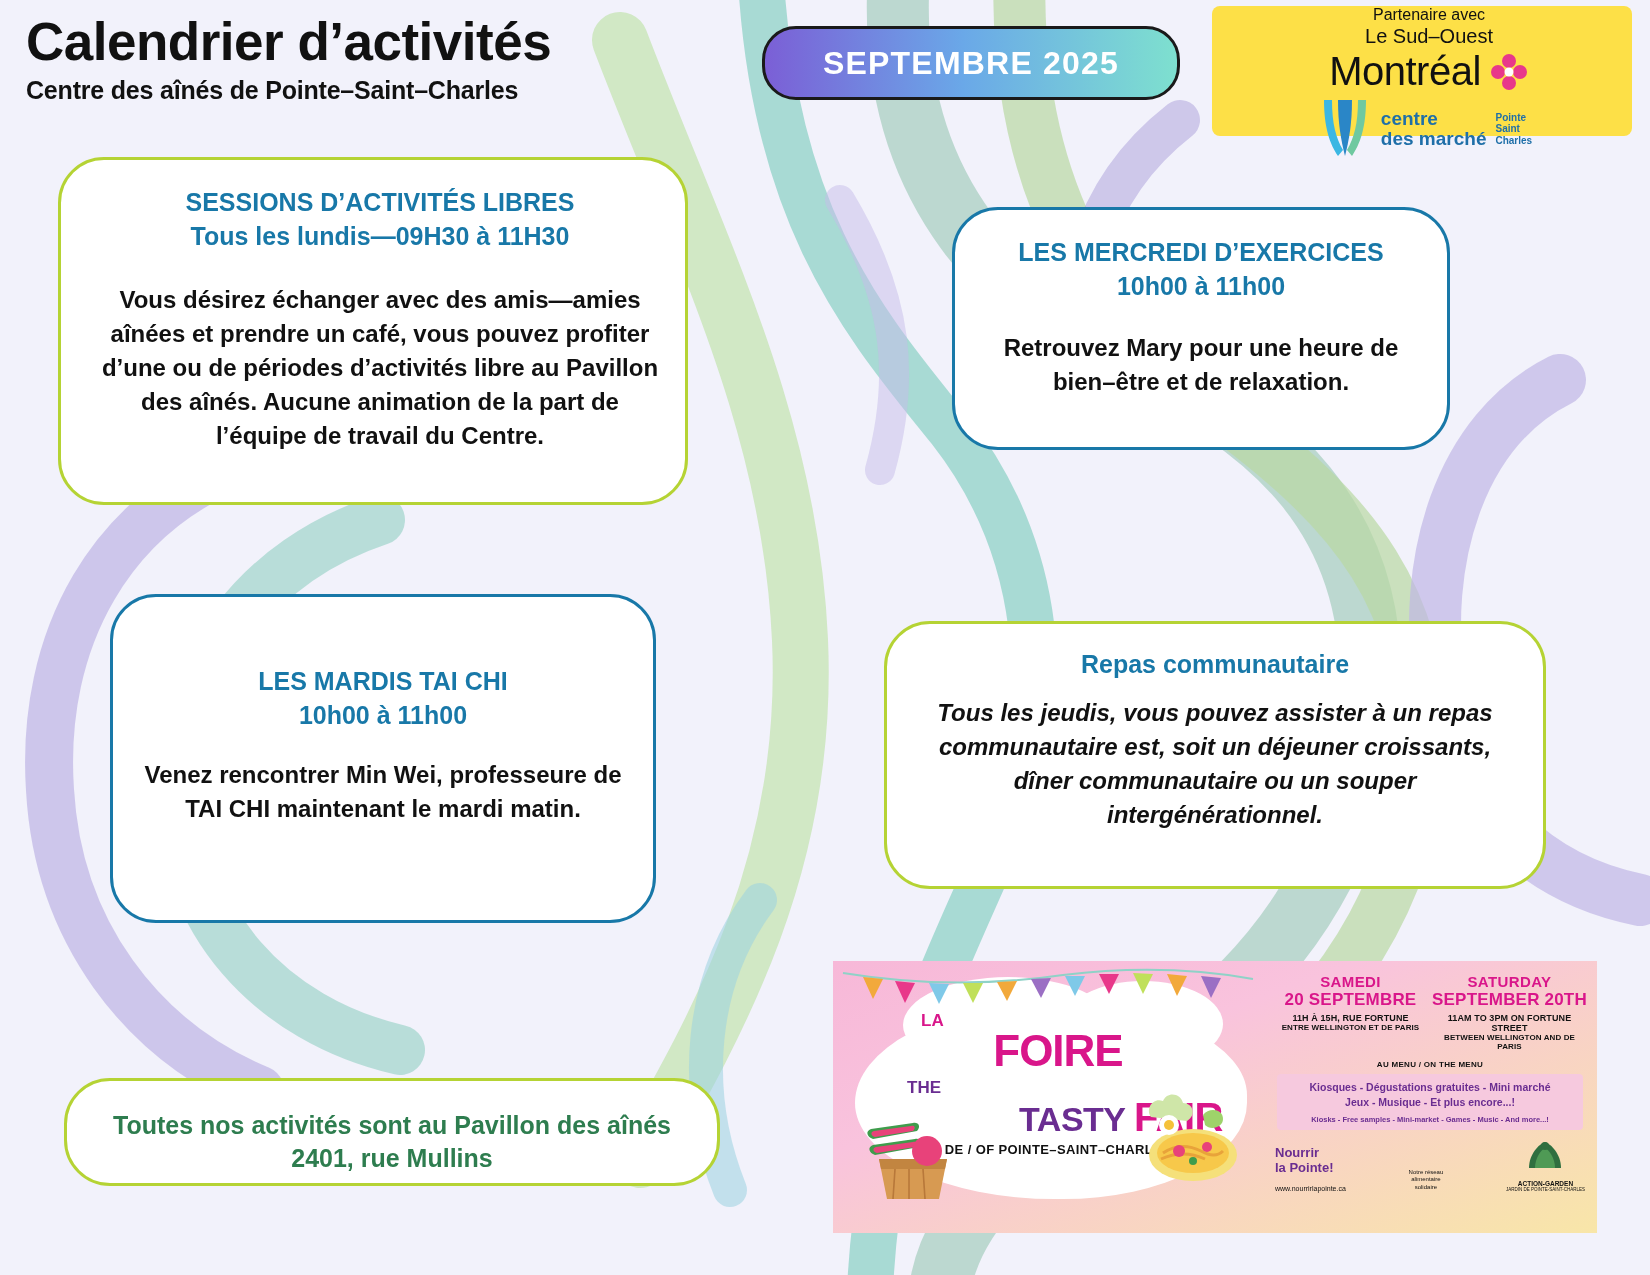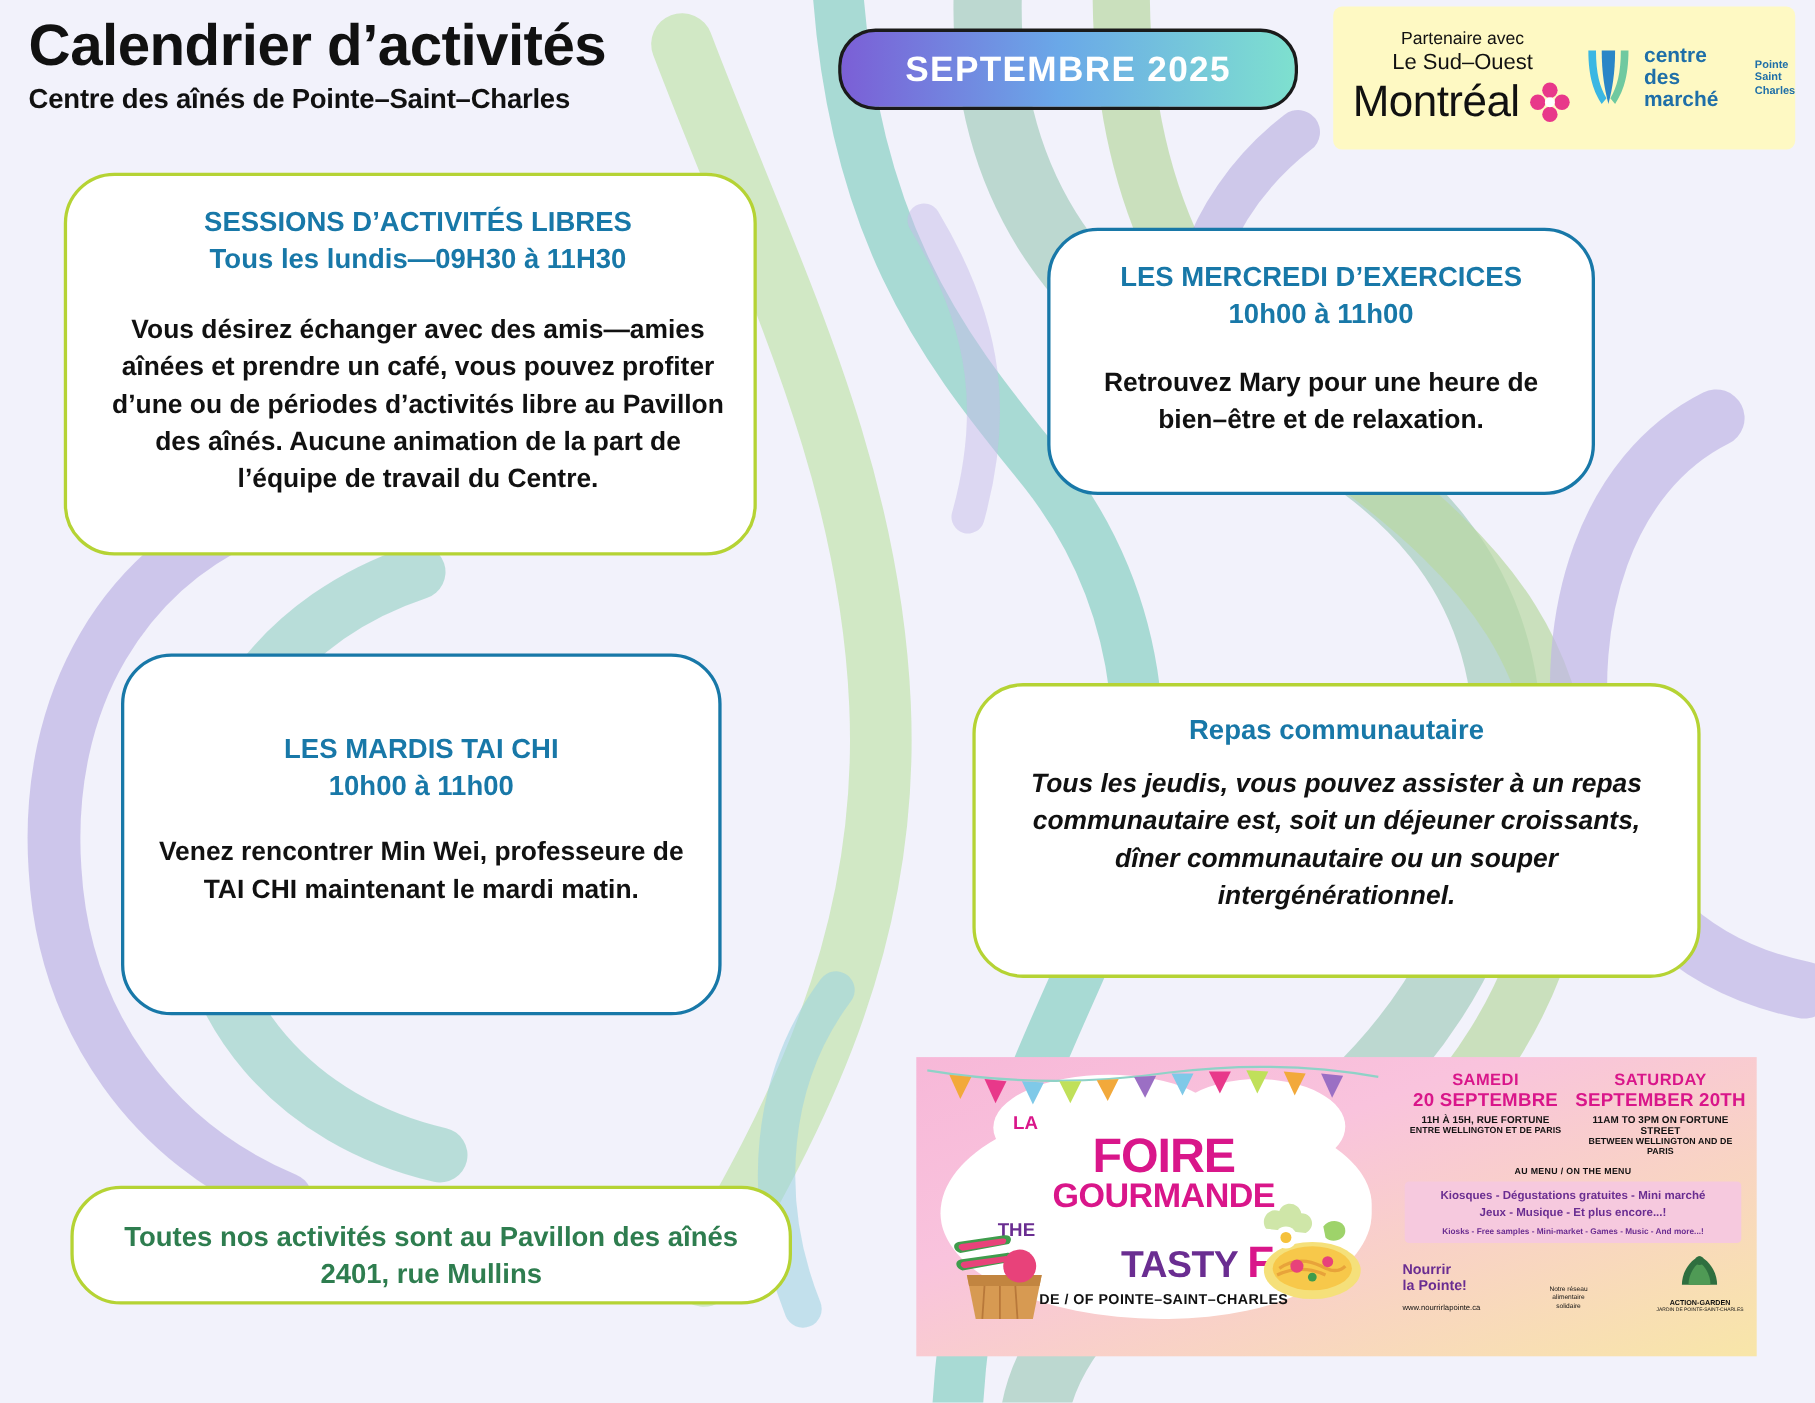--- a/index.html
+++ b/index.html
@@ -68,25 +68,26 @@
     font-weight: bold;
     letter-spacing: 1.2px;
   }
 
   .logo-box {
     position: absolute;
     top: 6px;
     right: 18px;
     width: 420px;
     height: 130px;
-    background: #fef9c3;
+    background: #fde047;
     border-radius: 8px;
     display: flex;
     align-items: center;
     z-index: 6;
+    flex-direction: column;
   }
   .logo-left {
     width: 230px;
     padding-left: 14px;
     display: flex;
     flex-direction: column;
     align-items: center;
   }
   .logo-partner-line1 {
     font-size: 16px;
@@ -410,21 +411,20 @@
         <polygon points="266,9 286,9 276,29" fill="#e8388a"></polygon>
         <polygon points="300,8 320,9 310,29" fill="#c0e05a"></polygon>
         <polygon points="334,9 354,11 344,31" fill="#f2a93b"></polygon>
         <polygon points="368,11 388,13 378,33" fill="#9b6fc4"></polygon>
       </g>
     </svg>
 
     <div class="poster-title">
       <div class="pt-la">LA</div>
       <div class="pt-foire">FOIRE</div>
-      <div class="pt-gourmande">GOURMANDE</div>
       <div class="pt-the">THE</div>
       <div class="pt-tasty">
         <span>TASTY</span>
         <span style="color:#d9168a;font-size:40px;">FAIR</span>
       </div>
       <div class="pt-of">DE / OF POINTE–SAINT–CHARLES</div>
     </div>
 
     <svg class="veg-basket" width="96" height="110" viewBox="0 0 96 110">
       <path d="M12 46 C6 44 4 38 10 36 L52 30 C58 29 60 34 56 38 Z" fill="#3f9c4c"></path>

